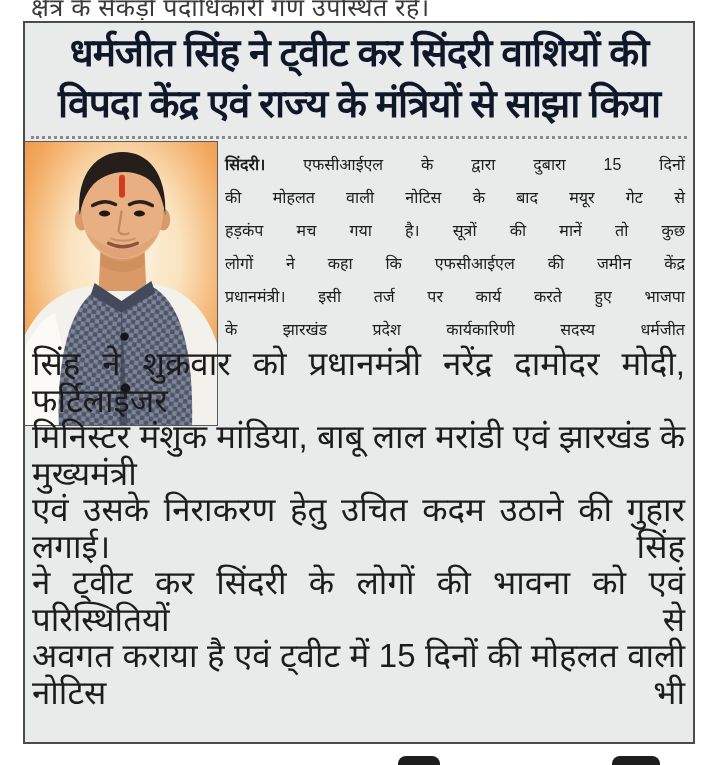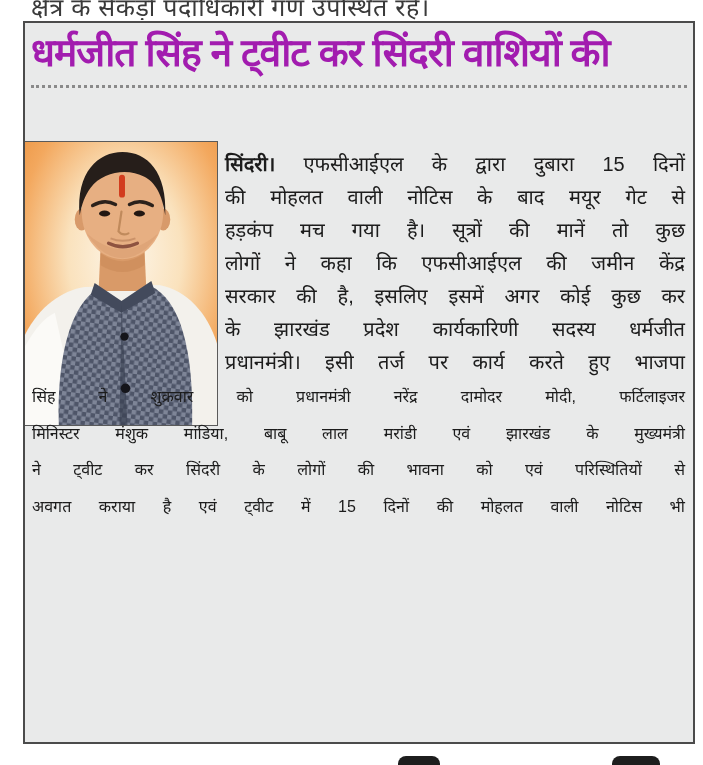--- a/index.html
+++ b/index.html
@@ -17,61 +17,62 @@
   .top-strip span{
     position:absolute;left:4px;top:-11px;
     font-size:25px;color:#3a3a3a;letter-spacing:.5px;white-space:nowrap;
   }
   
   .article-box{
     position:absolute;left:23px;top:21px;width:672px;height:723px;
     background:#e9eaea;border:2px solid #4b4b4b;box-sizing:border-box;
   }
   .headline{
-    margin:4px 6px 0 6px;font-weight:bold;color:#a21caf;
+    margin:4px 6px 0 6px;text-align:center;font-weight:bold;color:#0f172a;
     font-size:39px;line-height:51px;letter-spacing:-1px;
     border-bottom:3px dotted #8a8a8a;padding-bottom:7px;
   }
   .headline .hl{display:block;white-space:nowrap;}
   
   .photo{
     position:absolute;left:0px;top:118px;width:193px;height:285px;
     border:1px solid #5a5a5a;border-left:none;box-sizing:border-box;
     overflow:hidden;background:#f0a050;
   }
   .photo svg{display:block;width:100%;height:100%;}
   
   .body-area{position:absolute;left:0;top:118px;width:100%;}
   .wrapped-block{margin:7px 8px 0 200px;}
   .full-block{margin:0 8px 0 7px;}
   .bline{
-    font-size:20px;line-height:33px;color:#1c1c1c;
+    font-size:16px;line-height:33px;color:#1c1c1c;
     text-align:justify;text-align-last:justify;white-space:normal;
   }
-  .full-block .bline{font-size:16px;line-height:36.5px;}
+  .full-block .bline{font-size:33px;line-height:36.5px;}
   .bline b{font-weight:bold;}
   
   .frag{
     position:absolute;bottom:0;height:9px;background:#1d1d1d;
     border-radius:8px 8px 0 0;
   }
   .frag-1{left:398px;width:42px;}
   .frag-2{left:612px;width:48px;}
 </style>
 </head>
 <body>
 
 <div class="top-strip">
   <span>क्षेत्र के सैकड़ों पदाधिकारी गण उपस्थित रहे।</span>
 </div>
 
 <div class="article-box">
 
   <div class="headline">
     <span class="hl">धर्मजीत सिंह ने ट्वीट कर सिंदरी वाशियों की</span>
+    <span class="hl">विपदा केंद्र एवं राज्य के मंत्रियों से साझा किया</span>
   </div>
 
   <div class="photo">
     <svg viewBox="0 0 193 285" preserveAspectRatio="none">
       <defs>
         <radialGradient id="bgGrad" cx="52%" cy="40%" r="78%">
           <stop offset="0%" stop-color="#fdf6ea"></stop>
           <stop offset="38%" stop-color="#fae2bd"></stop>
           <stop offset="72%" stop-color="#f3a85e"></stop>
           <stop offset="100%" stop-color="#e98c36"></stop>
@@ -122,29 +123,29 @@
   </div>
 
   <div class="body-area">
     <div class="wrapped-block">
       <div class="bline"><b>सिंदरी।</b><span> एफसीआईएल के द्वारा दुबारा 15 दिनों</span></div>
       <div>
 
       <div class="bline">की मोहलत वाली नोटिस के बाद मयूर गेट से</div>
           <div class="bline">हड़कंप मच गया है।   सूत्रों की मानें तो कुछ</div>
           <div class="bline">लोगों ने कहा कि एफसीआईएल की जमीन केंद्र</div>
-          <div class="bline">सरकार की है, इसलिए इसमें अगर कोई कुछ कर</div>
+          <div class="bline">प्रधानमंत्री। इसी तर्ज पर कार्य करते हुए भाजपा</div>
           <div class="bline">के झारखंड प्रदेश कार्यकारिणी सदस्य धर्मजीत</div>
-          <div class="bline">प्रधानमंत्री। इसी तर्ज पर कार्य करते हुए भाजपा</div>
         </div>
     </div>
     <div class="full-block">
 
     <div class="bline">सिंह ने शुक्रवार को प्रधानमंत्री नरेंद्र  दामोदर मोदी, फर्टिलाइजर</div>
         <div class="bline">मिनिस्टर मंशुक मांडिया, बाबू लाल मरांडी एवं झारखंड के मुख्यमंत्री</div>
+        <div class="bline">एवं उसके निराकरण हेतु उचित कदम उठाने की गुहार लगाई।  सिंह</div>
         <div class="bline">ने ट्वीट कर सिंदरी के लोगों की भावना को एवं परिस्थितियों से</div>
         <div class="bline">अवगत कराया है एवं ट्वीट में 15 दिनों की मोहलत वाली नोटिस भी</div>
       </div>
   </div>
 
 </div>
 
 <span class="frag frag-1"></span>
 <span class="frag frag-2"></span>
 

